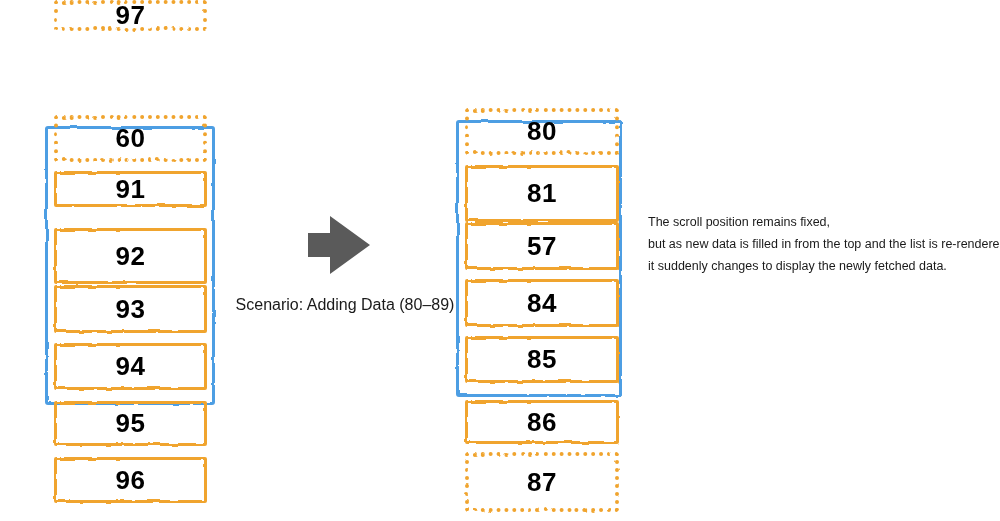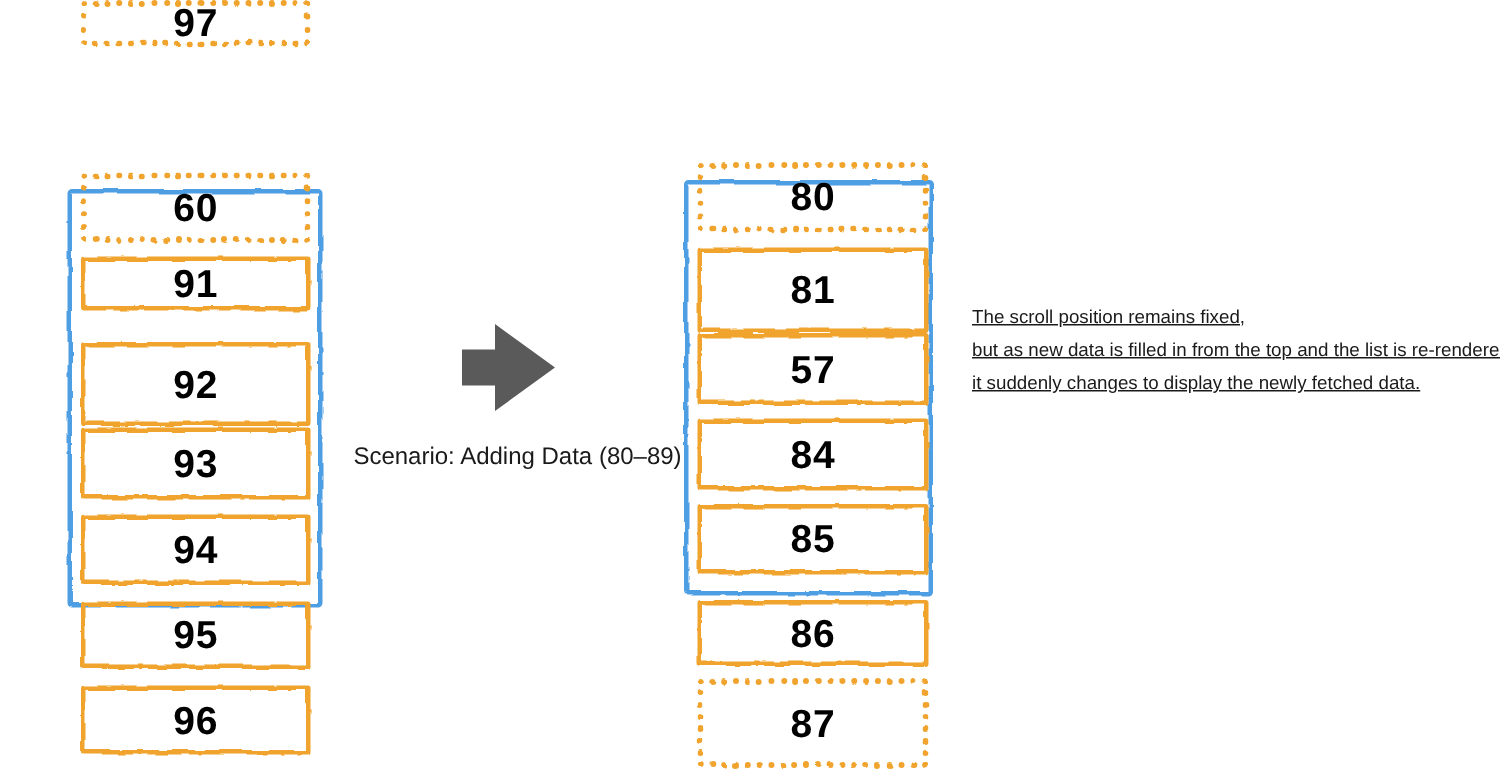--- a/index.html
+++ b/index.html
@@ -71,22 +71,22 @@
     width:64px;height:62px;
   }
   .arrow polygon{fill:var(--gray);}
   .scenario{
     position:absolute;left:228px;top:296px;width:234px;
     text-align:center;
     font-size:16px;color:var(--text);
     white-space:nowrap;
   }
   .explanation{
-    position:absolute;left:648px;top:200px;width:350px;
-    font-size:12.5px;line-height:22px;color:var(--text);text-decoration:underline;
+    position:absolute;left:648px;top:211px;width:350px;
+    font-size:12.5px;line-height:22px;color:var(--text);
   }
   .explanation .line{white-space:nowrap;}
   .explanation .result{margin-top:9px;white-space:nowrap;}
 </style>
 </head>
 <body>
 
 <svg width="0" height="0" style="position:absolute" aria-hidden="true">
   <defs>
     <filter id="rough" x="-10%" y="-10%" width="120%" height="120%">

